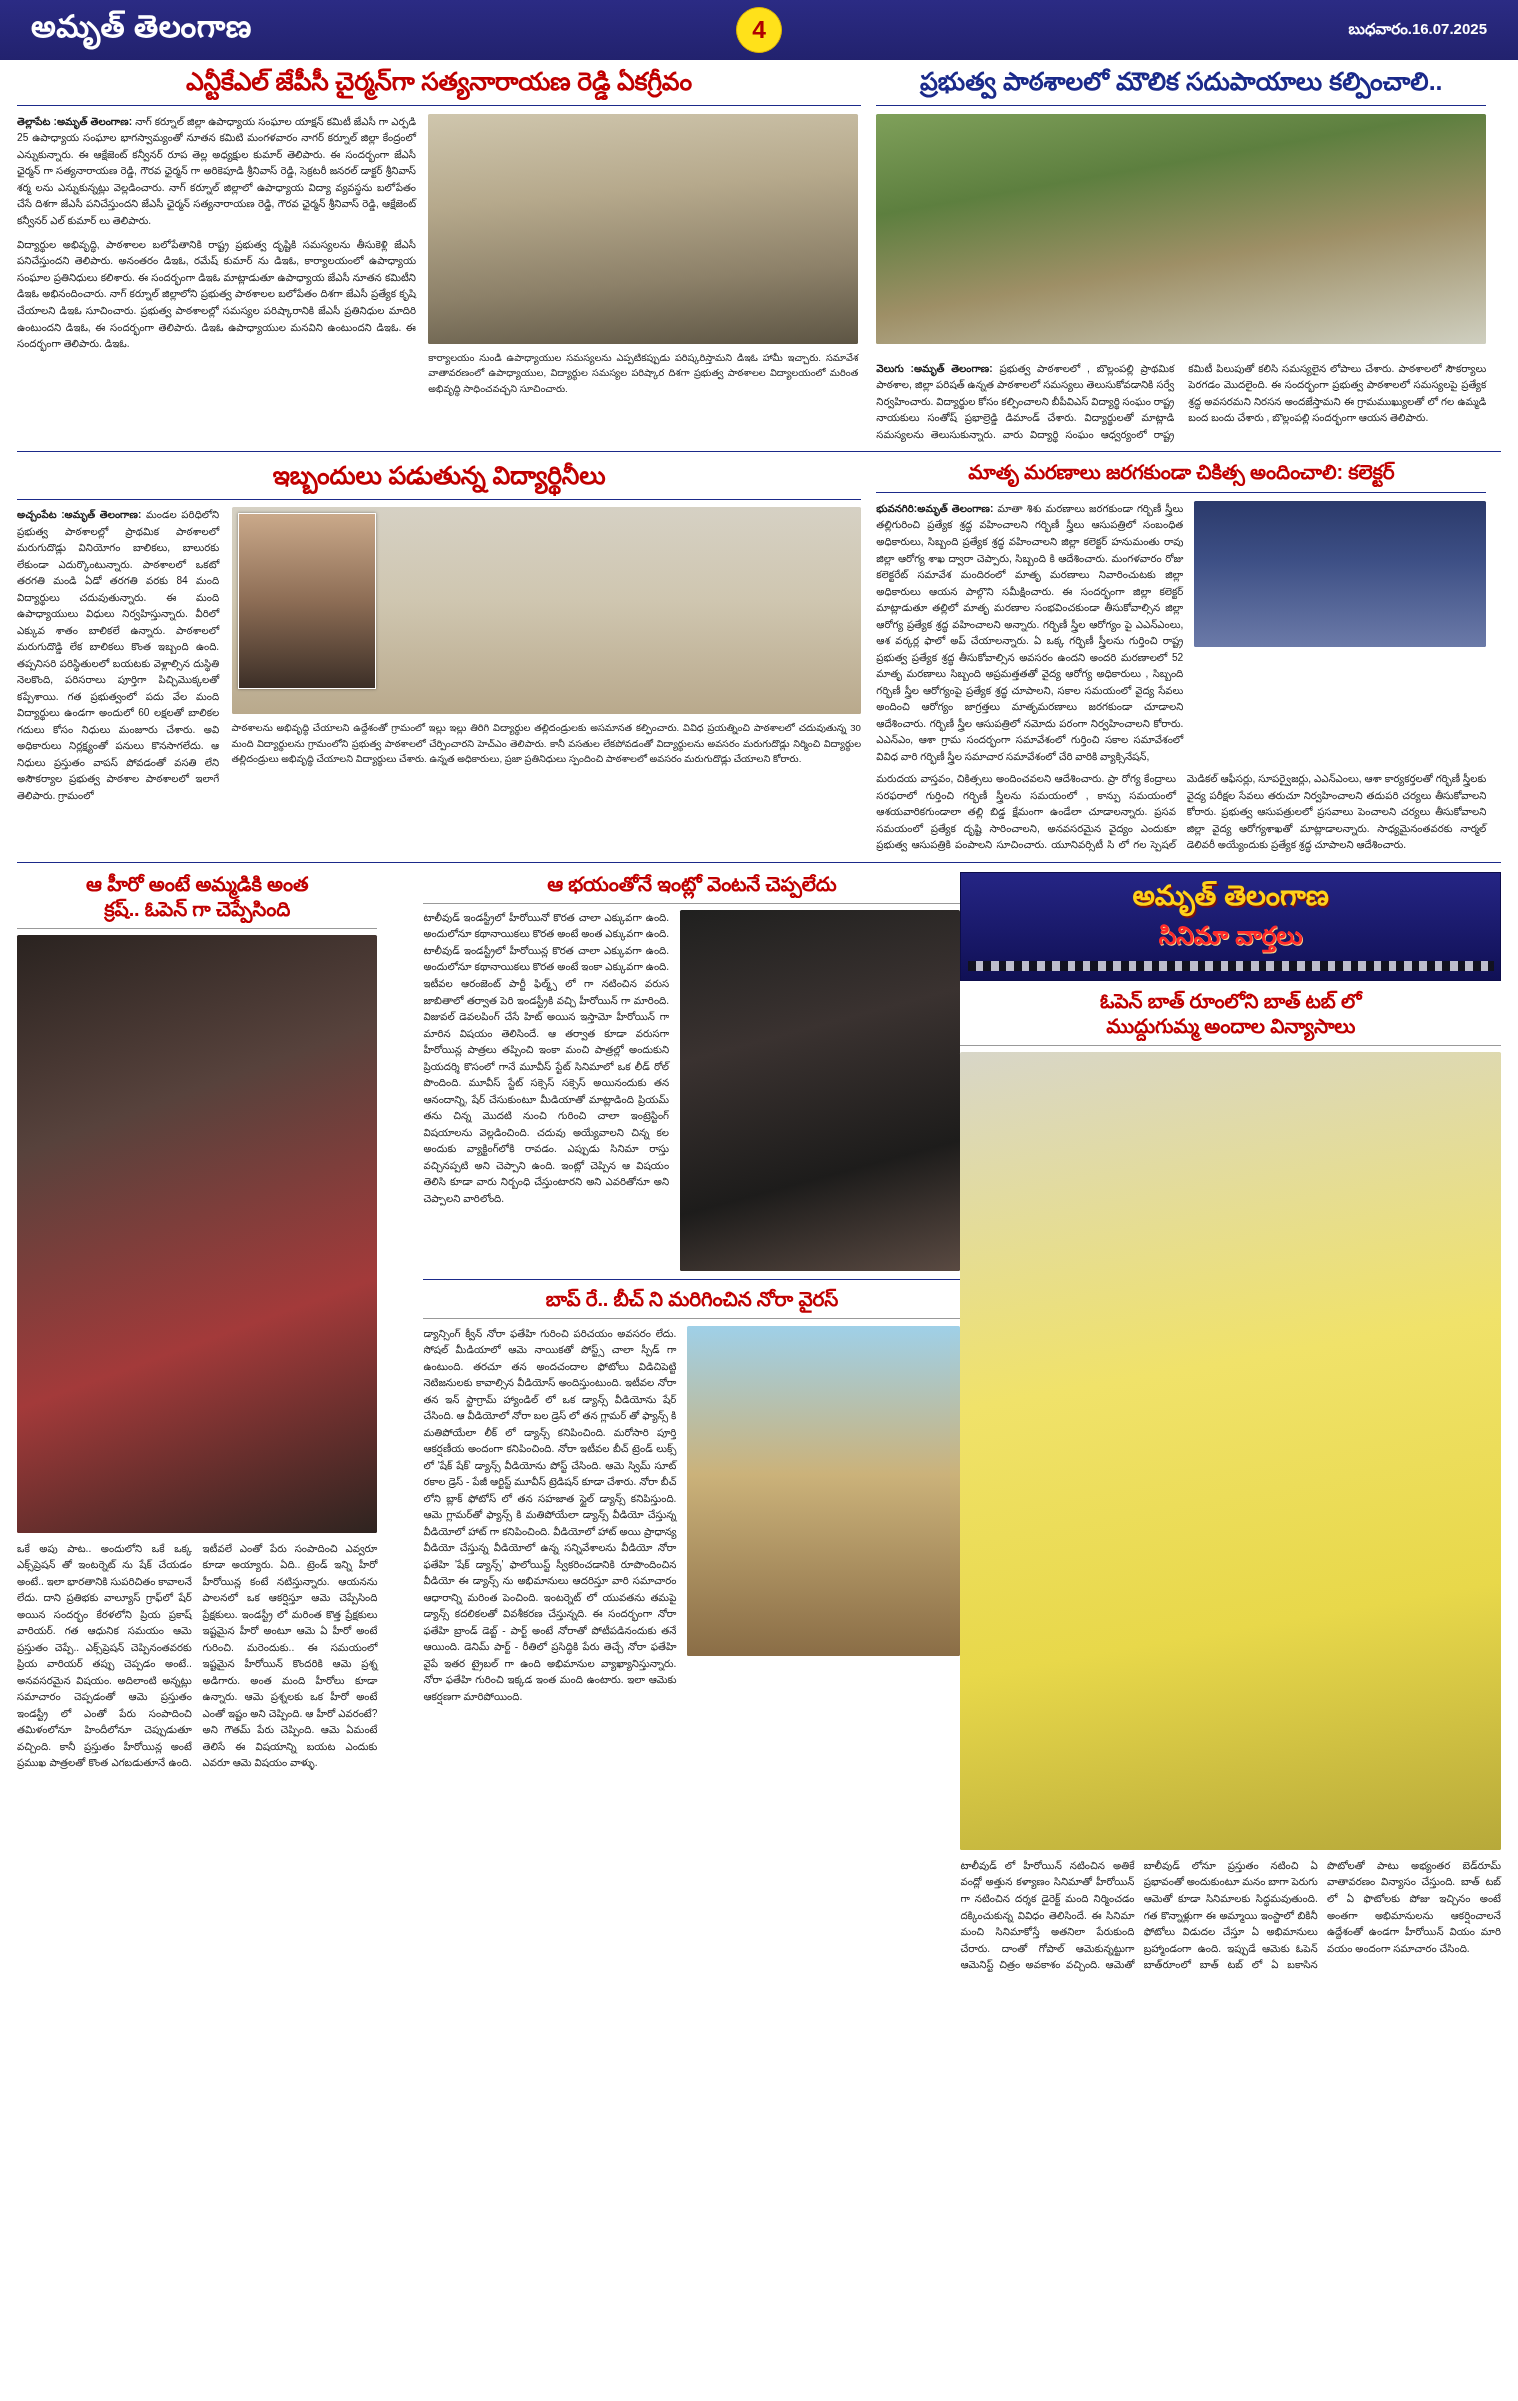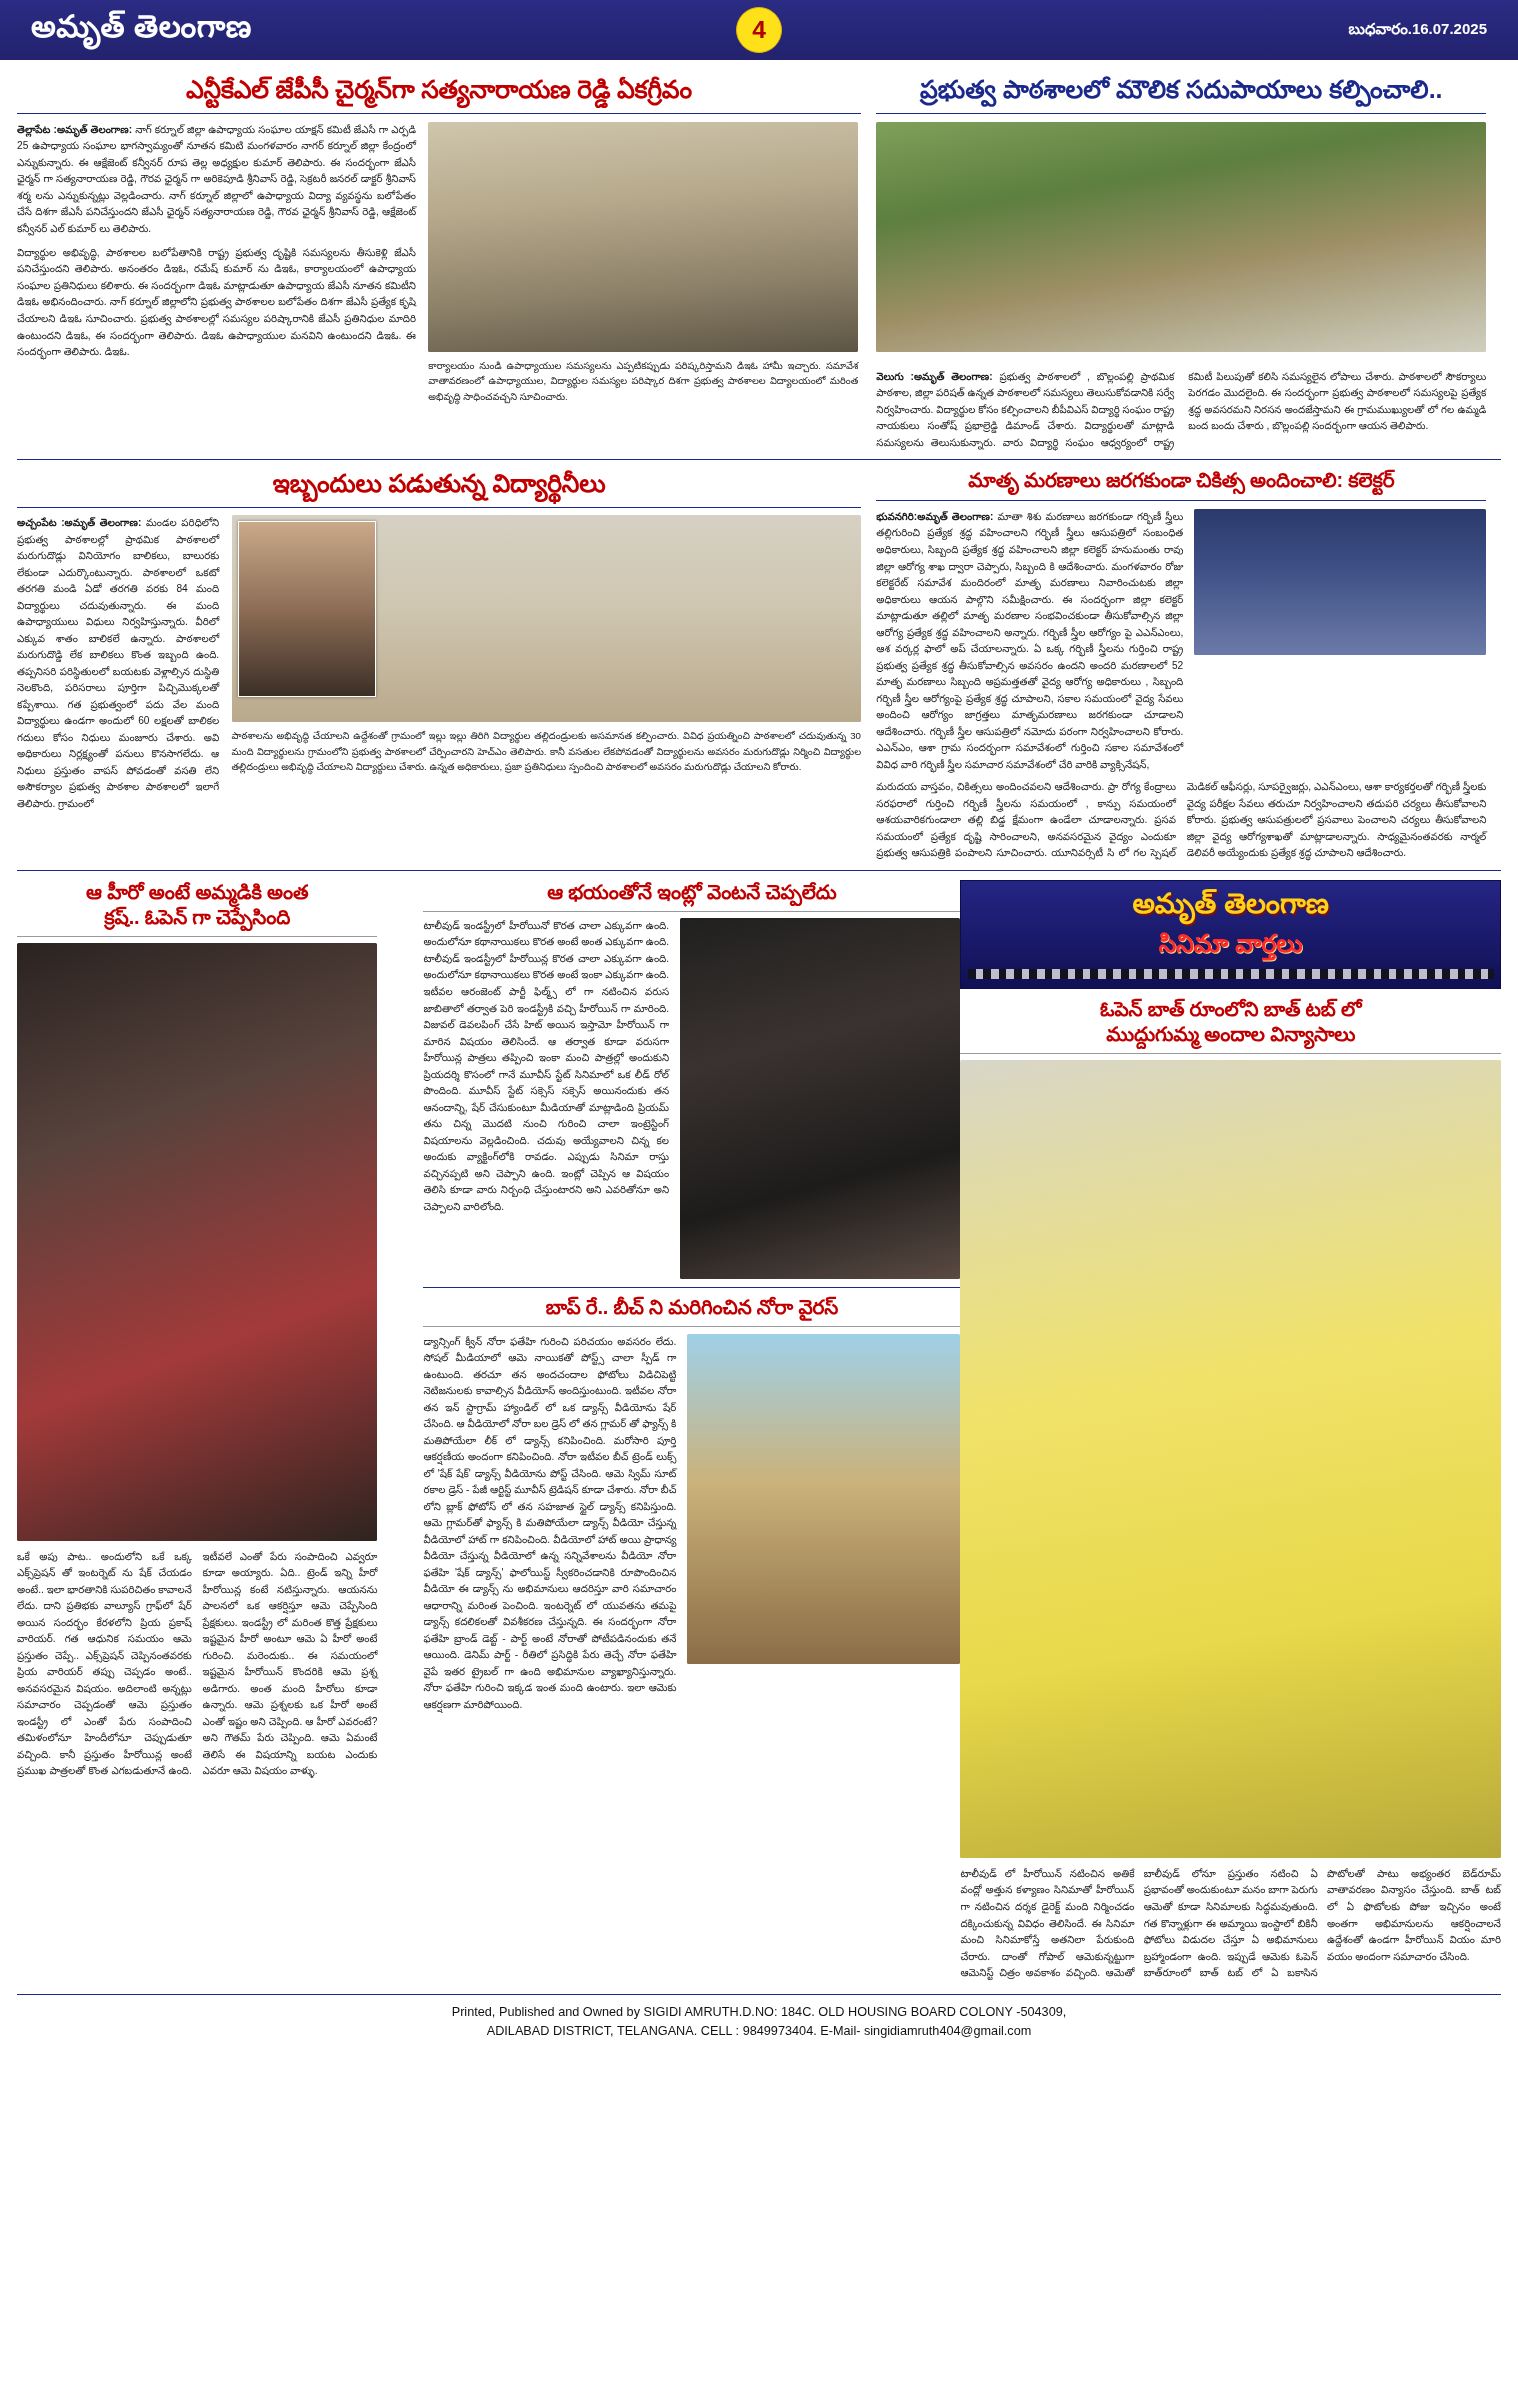--- a/index.html
+++ b/index.html
@@ -28,21 +28,21 @@
     color:#ffffff; font-size:15px; font-weight:bold;
   }
   .pagebadge {
     position:absolute; left:50%; top:50%; transform:translate(-50%,-50%);
     width:46px; height:46px; border-radius:50%;
     background:#ffe11a; border:1.5px solid #e0b400;
     display:flex; align-items:center; justify-content:center;
     color:#b00000; font-size:24.6px; font-weight:bold;
   }
 
-  .content { padding:14px 17px 0 17px; }
+  .content { padding:6px 17px 0 17px; }
 
   
   .hl-red {
     color:#c00000; font-weight:bold; text-align:center;
     line-height:1.25; font-size:25px; letter-spacing:-0.2px;
   }
   .hl-blue {
     color:#1b2a8a; font-weight:bold; text-align:center;
     line-height:1.25; font-size:25px;
   }
@@ -248,20 +248,16 @@
           <div class="cine-strip"></div>
         </div>
         <div class="hl-red hl-sm" style="margin-top:7.7px;">ఓపెన్ బాత్ రూంలోని బాత్ టబ్ లో</div>
         <div class="hl-red hl-sm">ముద్దుగుమ్మ అందాల విన్యాసాలు</div>
         <hr class="rule-thin">
         <div class="photo p-actress3" style="height:798px;"></div>
         <div class="body-te" style="margin-top:7.7px; column-count:3; column-gap:9.2px;">టాలీవుడ్ లో హీరోయిన్ నటించిన అతికే వంద్లో అత్తున కళ్యాణం సినిమాతో హీరోయిన్ గా నటించిన దర్శక డైరెక్ట్ మంది నిర్మించడం దక్కించుకున్న వివిధం తెలిసిందే. ఈ సినిమా మంచి సినిమాకోస్తే అతనిలా పేరుకుంది చేరారు. దాంతో గోపాల్ ఆమెకున్నట్టుగా ఆమెనిస్ట్ చిత్రం అవకాశం వచ్చింది. ఆమెతో బాలీవుడ్ లోనూ ప్రస్తుతం నటించి ఏ ప్రభావంతో అందుకుంటూ మనం బాగా పెరుగు ఆమెతో కూడా సినిమాలకు సిద్ధమవుతుంది. గత కొన్నాళ్లుగా ఈ అమ్మాయి ఇంస్టాలో బికినీ ఫోటోలు విడుదల చేస్తూ ఏ అభిమానులు బ్రహ్మాండంగా ఉంది. ఇప్పుడే ఆమెకు ఓపెన్ బాత్‌రూంలో బాత్ టబ్ లో ఏ బకాసిన పొటోలతో పాటు అభ్యంతర బెడ్‌రూమ్ వాతావరణం విన్యాసం చేస్తుంది. బాత్ టబ్ లో ఏ ఫొటోలకు పోజు ఇచ్చినం అంటే అంతగా అభిమానులను ఆకర్షించాలనే ఉద్దేశంతో ఉండగా హీరోయిన్ వియం మారి వయం అందంగా సమాచారం చేసింది.</div>
       </div>
     </div>
 
-    <div class="footer">
-      <div>Printed, Published and Owned by SIGIDI AMRUTH.D.NO: 184C. OLD HOUSING BOARD COLONY -504309,</div>
-      <div>ADILABAD DISTRICT, TELANGANA. CELL : 9849973404. E-Mail- singidiamruth404@gmail.com</div>
-    </div>
 
   </div>
 </div>
 
 
 </body></html>

